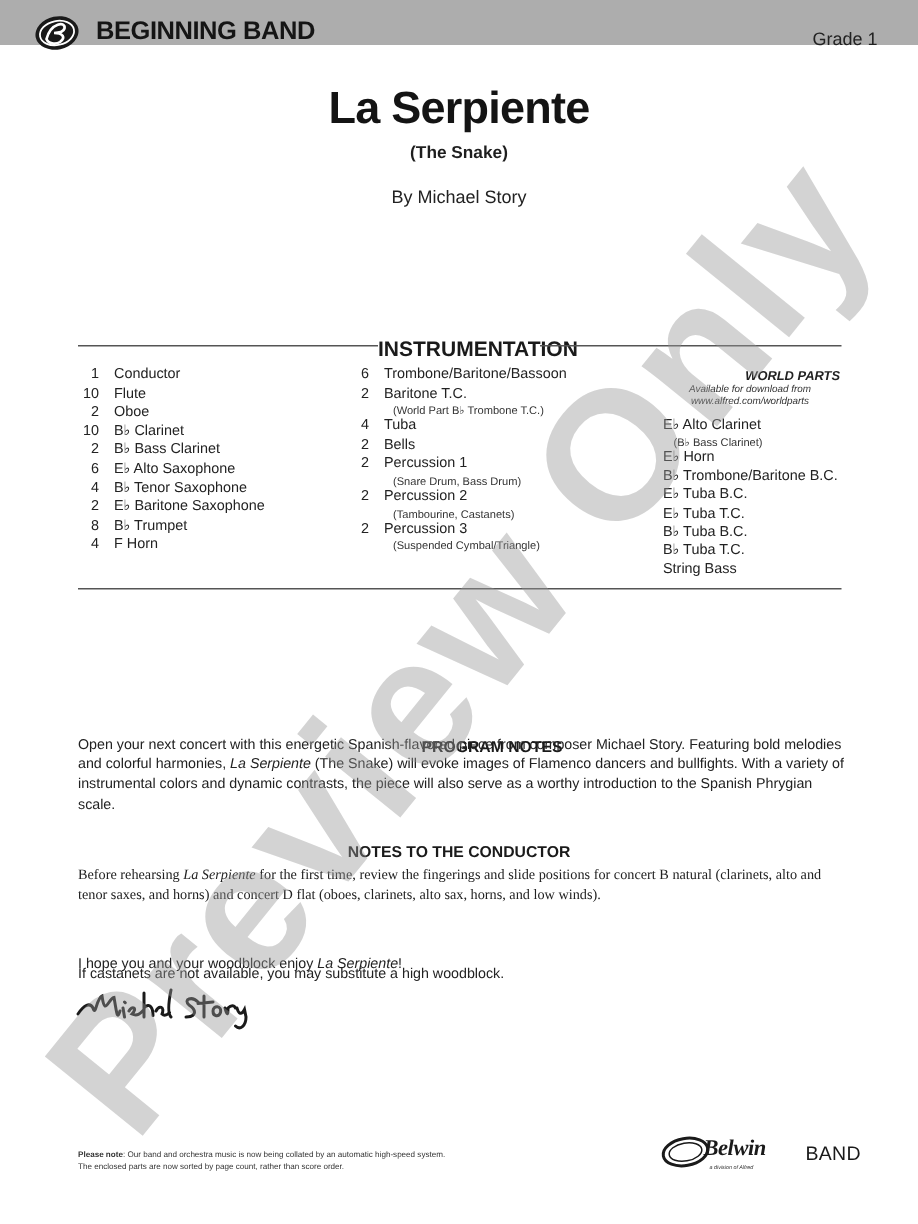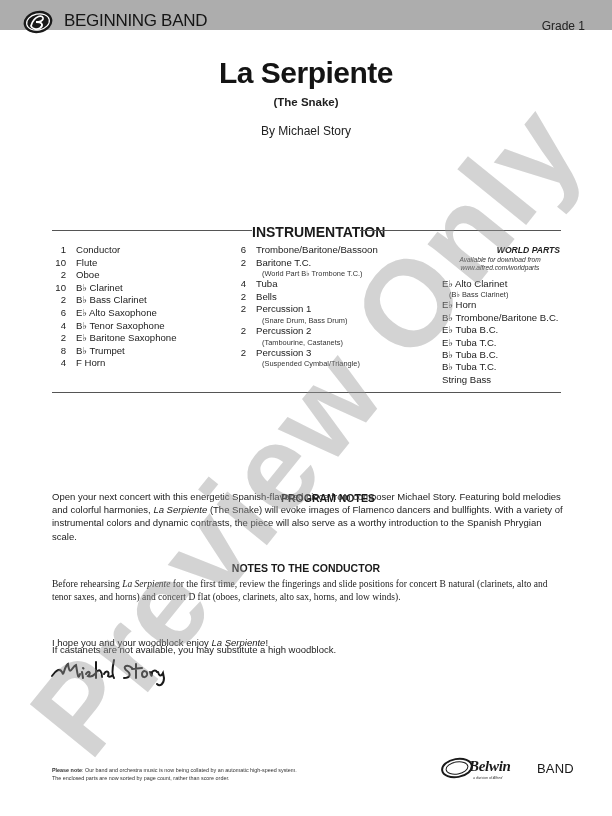--- a/index.html
+++ b/index.html
@@ -2,21 +2,21 @@
 <html><head>
 <meta charset="utf-8">
 <style>
   * { margin: 0; padding: 0; box-sizing: border-box; }
   html, body { width: 612px; height: 816px; background: #ffffff; overflow: hidden; }
   body { position: relative; font-family: "Liberation Sans", "DejaVu Sans", sans-serif; color: #1a1a1a; }
 
   
   .header-band { position: absolute; left: 0; top: 0; width: 612px; height: 30px; background: #adadad; }
   .series-logo { position: absolute; left: 22px; top: 9px; width: 32px; height: 26px; }
-  .series-title { position: absolute; left: 64px; top: 11px; font-size: 17px; font-weight: normal; letter-spacing: -0.3px; color: #151515; font-family: "Liberation Sans", sans-serif; }
+  .series-title { position: absolute; left: 64px; top: 11px; font-size: 17px; font-weight: bold; letter-spacing: -0.3px; color: #151515; font-family: "Liberation Sans", sans-serif; }
   .grade { position: absolute; right: 27px; top: 19px; font-size: 12px; color: #222; }
 
   
   .title { position: absolute; left: 0; width: 612px; top: 56px; text-align: center; font-size: 30px; font-weight: bold; letter-spacing: -0.5px; color: #141414; }
   .subtitle { position: absolute; left: 0; width: 612px; top: 96px; text-align: center; font-size: 11.5px; font-weight: bold; color: #1e1e1e; }
   .composer { position: absolute; left: 0; width: 612px; top: 124px; text-align: center; font-size: 12px; color: #222; }
 
   
   .instr-header { position: absolute; left: 52px; width: 509px; top: 224px; height: 14px; }
   .instr-header .rule { position: absolute; top: 6px; height: 0; border-top: 1.3px solid #555; }

